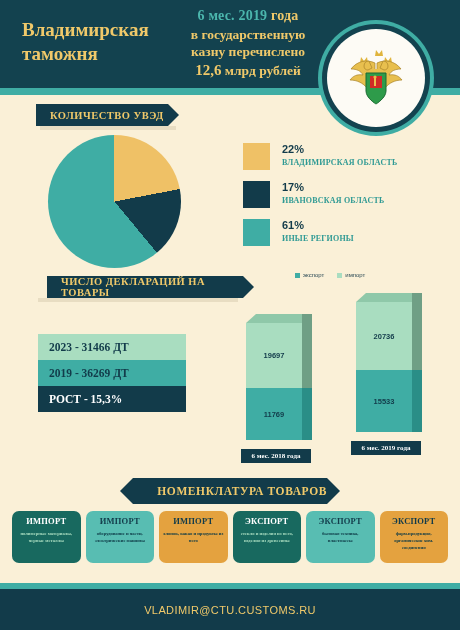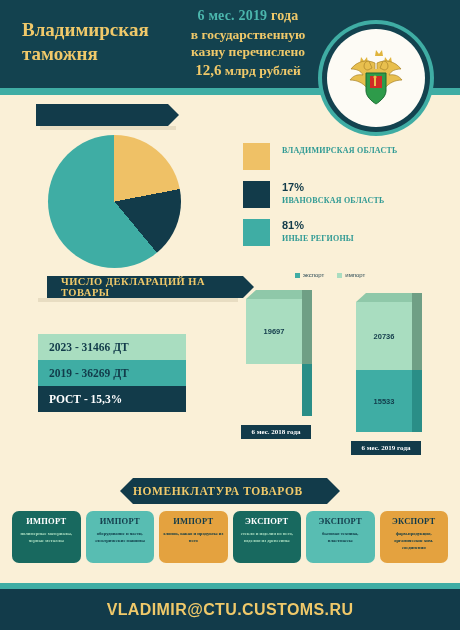--- a/index.html
+++ b/index.html
@@ -79,21 +79,21 @@
     border-bottom:11px solid transparent;
     border-left:11px solid #123b4a;
   }
   .banner-shadow {
     position:absolute; height:4px; background:#d9cdb0; opacity:.55;
   }
 
   
   .banner-center {
     position:absolute; height:26px; background:#123b4a;
-    display:flex; align-items:center; justify-content:flex-start;
+    display:flex; align-items:center; justify-content:flex-end;
     color:#f0c96a;
     font-family:"Liberation Serif", serif;
     font-weight:bold; font-size:11.5px; letter-spacing:.6px;
   }
   .banner-center .tipR {
     position:absolute; right:-13px; top:0; width:0; height:0;
     border-top:13px solid transparent; border-bottom:13px solid transparent;
     border-left:13px solid #123b4a;
   }
   .banner-center .tipL {
@@ -197,21 +197,21 @@
     position:absolute; left:0; top:583px; width:460px; height:6px;
     background:#3fada4;
   }
   .footer {
     position:absolute; left:0; top:589px; width:460px; height:41px;
     background:#123b4a;
     display:flex; align-items:center; justify-content:center;
   }
   .footer-text {
     color:#f0c96a; font-family:"Liberation Sans", sans-serif;
-    font-weight:bold; font-size:16px; letter-spacing:.4px;
+    font-weight:normal; font-size:11px; letter-spacing:.4px;
   }
 </style>
 </head>
 <body>
 
 <div id="page">
 
   <div class="header"></div>
   <div class="header-accent"></div>
 
@@ -250,44 +250,46 @@
         <path d="M23 29 h12 v12 h-12 z" fill="#d02b26"></path>
         <path d="M27 31 l2 0 0 8 -2 0 z" fill="#e8bf4e"></path>
         <circle cx="28" cy="30" r="1.6" fill="#e8bf4e"></circle>
 
         <path d="M21 44 c4 7 12 10 12 10 c0 0 -5 3 -9 3 c-3 0 -5 -4 -3 -13 z" fill="#e8bf4e" opacity="0"></path>
       </svg>
     </div>
   </div>
 
   <div class="banner" style="left:36px; top:104px; width:132px;">
+    <span>КОЛИЧЕСТВО УВЭД</span>
     <span class="tip"></span>
   </div>
   <div class="banner-shadow" style="left:40px; top:126px; width:136px;"></div>
 
   <div class="pie"></div>
 
   <div class="legend">
     <div class="legend-row">
       <div class="legend-sw" style="background:#efc166;"></div>
       <div class="legend-txt">
+        <div class="legend-pct">22%</div>
         <div class="legend-name">ВЛАДИМИРСКАЯ ОБЛАСТЬ</div>
       </div>
     </div>
     <div class="legend-row">
       <div class="legend-sw" style="background:#123b4a;"></div>
       <div class="legend-txt">
         <div class="legend-pct">17%</div>
         <div class="legend-name">ИВАНОВСКАЯ ОБЛАСТЬ</div>
       </div>
     </div>
     <div class="legend-row">
       <div class="legend-sw" style="background:#3fada4;"></div>
       <div class="legend-txt">
-        <div class="legend-pct">81%</div>
+        <div class="legend-pct">61%</div>
         <div class="legend-name">ИНЫЕ РЕГИОНЫ</div>
       </div>
     </div>
   </div>
 
   <div class="banner" style="left:47px; top:276px; width:196px;">
     <span>ЧИСЛО ДЕКЛАРАЦИЙ НА ТОВАРЫ</span>
     <span class="tip"></span>
   </div>
   <div class="banner-shadow" style="left:38px; top:298px; width:200px;"></div>
@@ -304,26 +306,27 @@
       <span>экспорт</span>
     </div>
     <div class="cl-item">
       <span class="cl-sw" style="background:#a9ddc0;"></span>
       <span>импорт</span>
     </div>
   </div>
 
   <div class="bars">
 
-    <div class="bar-group" style="left:6px; top:14px;">
+    <div class="bar-group" style="left:6px; top:38px;">
       <div class="bar-face">
         <div class="top3d"></div>
         <div class="top3d-right"></div>
         <div class="seg imp" style="height:65px;">19697</div>
         <div class="side imp" style="top:-9px; height:74px;"></div>
+        <div class="seg exp" style="height:52px;">11769</div>
         <div class="side exp" style="top:65px; height:52px;"></div>
       </div>
       <div class="bar-label" style="top:126px;text-align:center;">6 мес. 2018 года</div>
     </div>
 
     <div class="bar-group" style="left:116px; top:17px;">
       <div class="bar-face">
         <div class="top3d"></div>
         <div class="top3d-right"></div>
         <div class="seg imp" style="height:68px;">20736</div>

